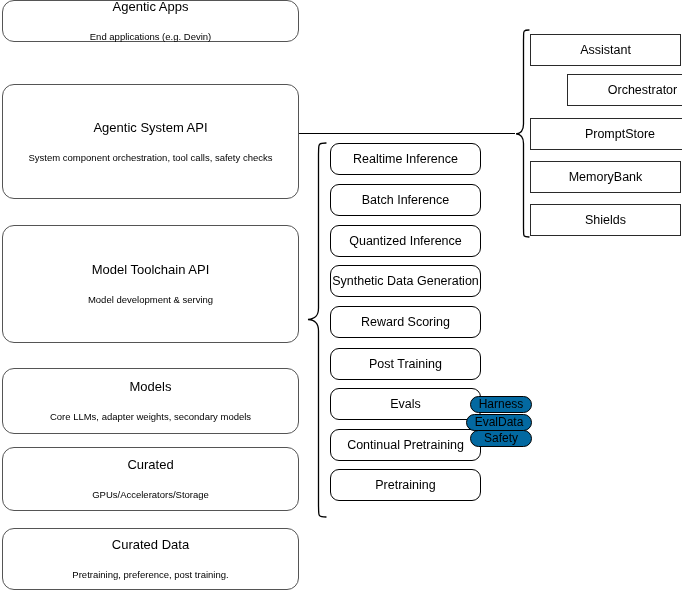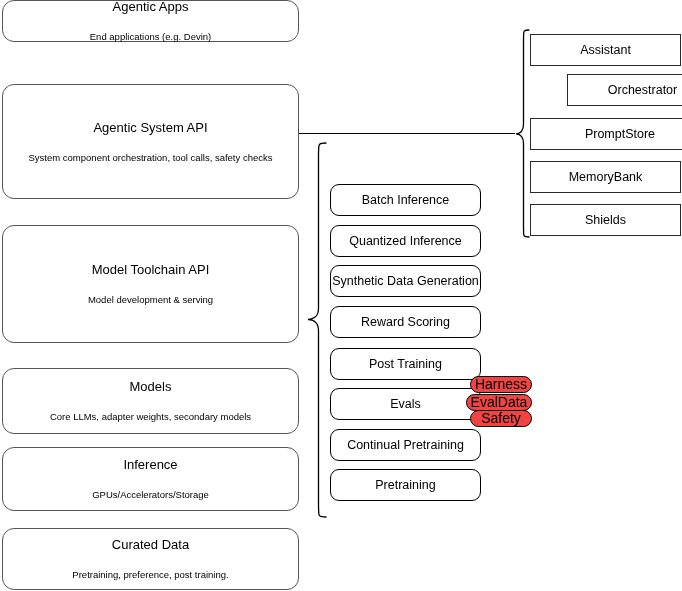--- a/index.html
+++ b/index.html
@@ -62,25 +62,26 @@
     border-radius: 0;
     border: 1.4px solid #2a2a2a;
     font-size: 12.5px;
     line-height: 15px;
     white-space: nowrap;
   }
 
   .mini-pill {
     border-radius: 999px;
     border: 1.6px solid #000000;
-    font-size: 14px;
+    font-size: 12px;
     line-height: 13px;
     white-space: nowrap;
-    background: #ef4444;
+    background: #0369a1;
     z-index: 5;
+    margin-top: 20px;
   }
 
   
   .connector {
     position: absolute;
     pointer-events: none;
   }
   .connector svg { display: block; overflow: visible; }
 </style>
 </head>
@@ -102,21 +103,21 @@
     <div class="layer-title">Model Toolchain API</div>
     <div class="layer-sub">Model development &amp; serving</div>
   </div>
 
   <div class="node layer-box" style="left:2px; top:368px; width:297px; height:66px;">
     <div class="layer-title">Models</div>
     <div class="layer-sub">Core LLMs, adapter weights, secondary models</div>
   </div>
 
   <div class="node layer-box" style="left:2px; top:447px; width:297px; height:64px;">
-    <div class="layer-title">Inference</div>
+    <div class="layer-title">Curated</div>
     <div class="layer-sub">GPUs/Accelerators/Storage</div>
   </div>
 
   <div class="node layer-box" style="left:2px; top:528px; width:297px; height:62px;">
     <div class="layer-title">Curated Data</div>
     <div class="layer-sub">Pretraining, preference, post training.</div>
   </div>
 
   <div class="connector" style="left:297px; top:120px; width:225px; height:30px;">
     <svg width="225" height="30" viewBox="0 0 225 30">
@@ -141,20 +142,23 @@
       <path d="M 22 3
                C 13 3, 15 5, 14.5 14
                L 14.5 168
                C 14.5 176, 11 179, 4 179.5
                C 11 180, 14.5 183, 14.5 191
                L 14.5 366
                C 15 375, 13 377, 22 377" stroke="#000000" stroke-width="1.3" fill="none" stroke-linecap="round"></path>
     </svg>
   </div>
 
+  <div class="node pill" style="left:330px; top:143px; width:151px; height:32px;">
+    <span>Realtime Inference</span>
+  </div>
   <div class="node pill" style="left:330px; top:184px; width:151px; height:32px;">
     <span>Batch Inference</span>
   </div>
   <div class="node pill" style="left:330px; top:225px; width:151px; height:32px;">
     <span>Quantized Inference</span>
   </div>
   <div class="node pill" style="left:330px; top:265px; width:151px; height:32px;">
     <span>Synthetic Data Generation</span>
   </div>
   <div class="node pill" style="left:330px; top:306px; width:151px; height:32px;">

